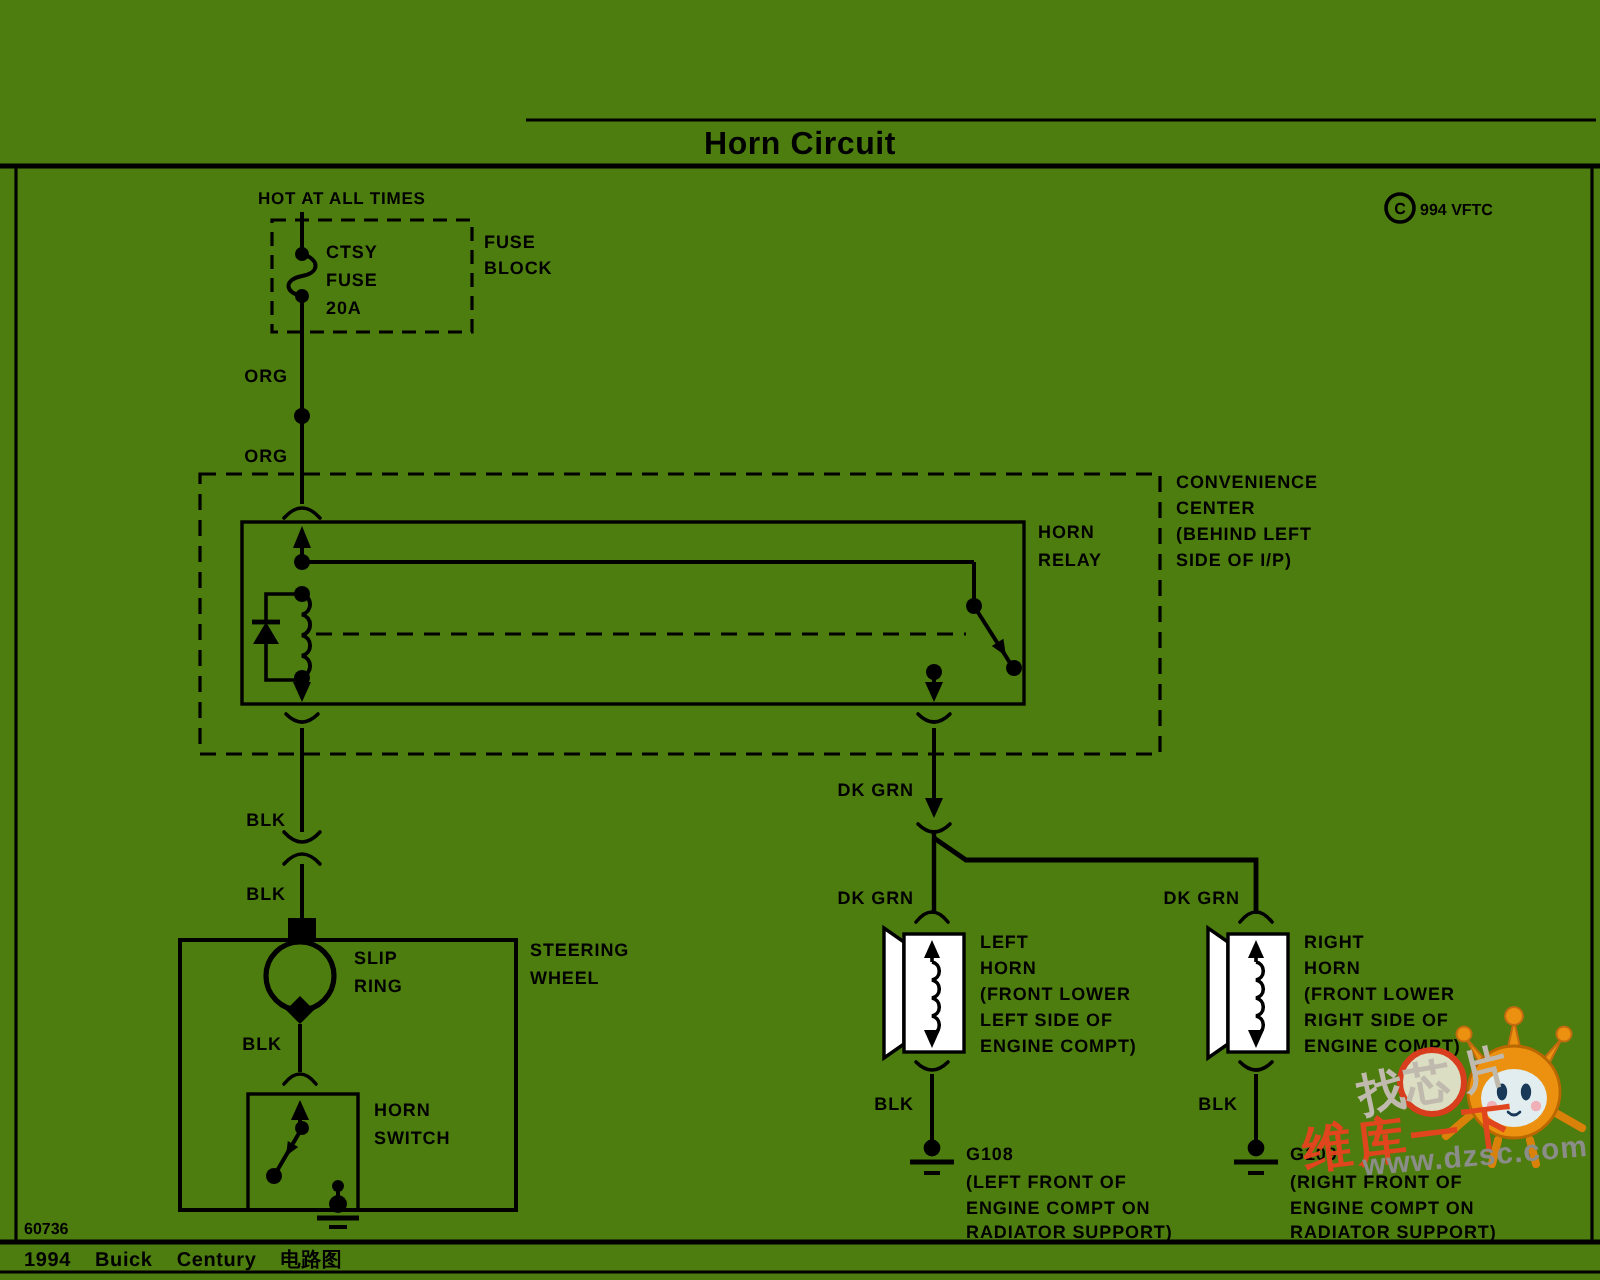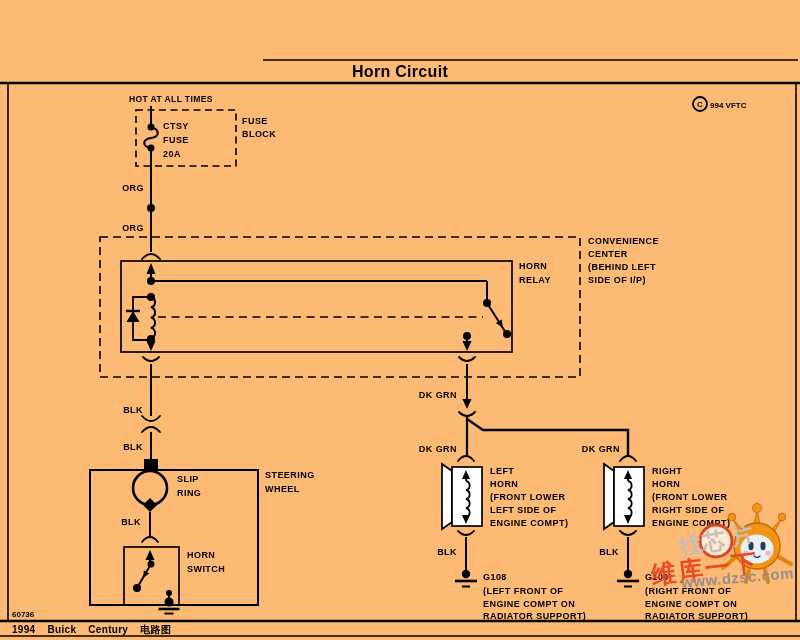--- a/index.html
+++ b/index.html
@@ -1,16 +1,16 @@
 <!DOCTYPE html>
 <html><head>
 <meta charset="utf-8">
 <style>
   html,body{margin:0;padding:0;background:#ffffff;}
-  #stage{position:relative;width:800px;height:640px;background:#fdba74;overflow:hidden;
+  #stage{position:relative;width:800px;height:640px;background:#4d7c0f;overflow:hidden;
          font-family:"Liberation Sans",sans-serif;}
   svg{position:absolute;left:0;top:0;}
   .t{font:bold 9px "Liberation Sans",sans-serif;letter-spacing:.45px;fill:#000;}
   .t8{font:bold 8.5px "Liberation Sans",sans-serif;letter-spacing:.4px;fill:#000;}
   .title{font:bold 16px "Liberation Sans",sans-serif;letter-spacing:.3px;fill:#000;}
   .foot{font:bold 10px "Liberation Sans",sans-serif;word-spacing:9px;letter-spacing:.3px;fill:#000;}
   .num{font:bold 8px "Liberation Sans",sans-serif;fill:#000;}
   .wm-top{font:bold 23px "Liberation Sans",sans-serif;fill:#c6beb6;}
   .wm-main{font:bold 25px "Liberation Sans",sans-serif;fill:#e8431f;letter-spacing:2px;}
   .wm-url{font:bold 15px "Liberation Sans",sans-serif;fill:#8f8f8f;letter-spacing:.5px;}

